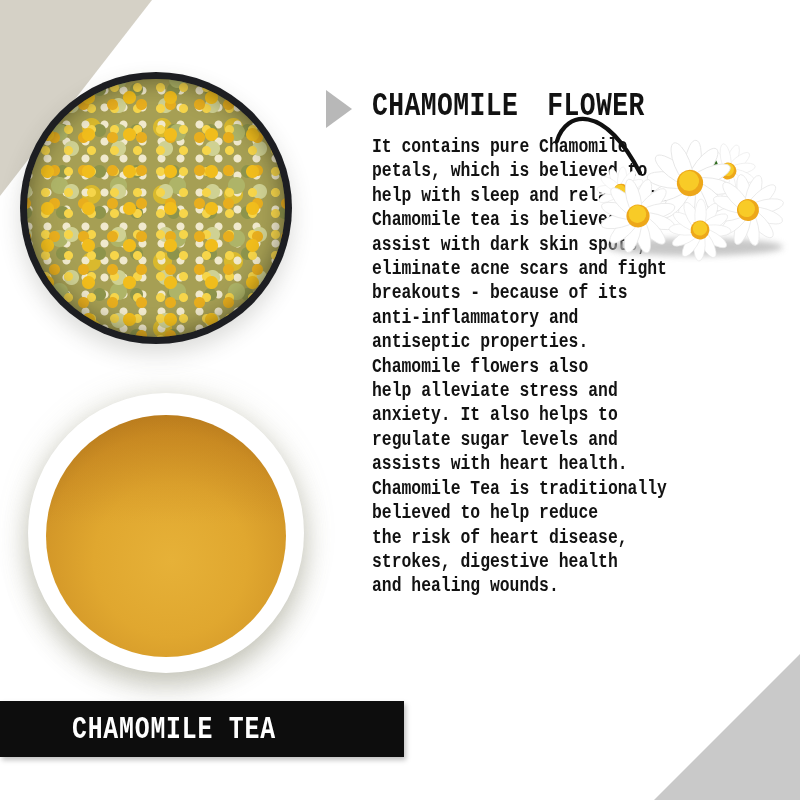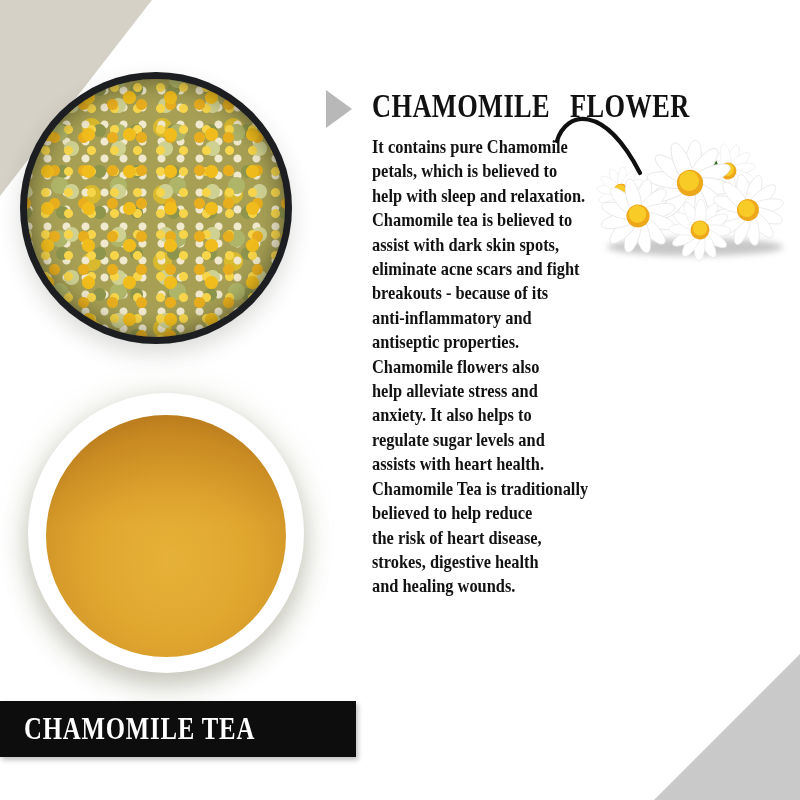--- a/index.html
+++ b/index.html
@@ -10,21 +10,21 @@
     --corner-top-left:#d5d1c6;
     --corner-bottom-right:#c9c9c9;
     --pointer-gray:#b8b8b8;
     --bowl-rim:#1d1e22;
     --arrow-black:#101010;
   }
   html,body{margin:0;padding:0;background:#fff;}
   .canvas{
     position:relative;width:800px;height:800px;overflow:hidden;
     background:var(--background);
-    font-family:Liberation Serif, serif;
+    font-family:Liberation Mono, monospace;
   }
   
   .corner-tl{
     position:absolute;left:0;top:0;width:152px;height:196px;
     background:linear-gradient(125deg,var(--corner-top-left) 70%,#cfcbc0 100%);
     clip-path:polygon(0 0,100% 0,0 100%);
   }
   .corner-br{
     position:absolute;right:0;bottom:0;width:146px;height:146px;
     background:var(--corner-bottom-right);
@@ -89,20 +89,21 @@
     transform:scaleX(.84);transform-origin:left top;
   }
   
   .arrow-svg{position:absolute;left:540px;top:95px;}
   .flowers-svg{position:absolute;left:595px;top:133px;}
   
   .banner{
     position:absolute;left:0;top:701px;width:356px;height:56px;
     background:var(--banner-bg);display:flex;align-items:center;
     box-shadow:2px 3px 5px rgba(0,0,0,.25);
+    padding-left:48px;
   }
   .banner span{
     padding-left:30px;font-size:31px;font-weight:700;color:var(--banner-text);
     letter-spacing:1px;white-space:nowrap;
     transform:scaleX(.8);transform-origin:left center;
   }
 </style>
 </head>
 <body>
 

